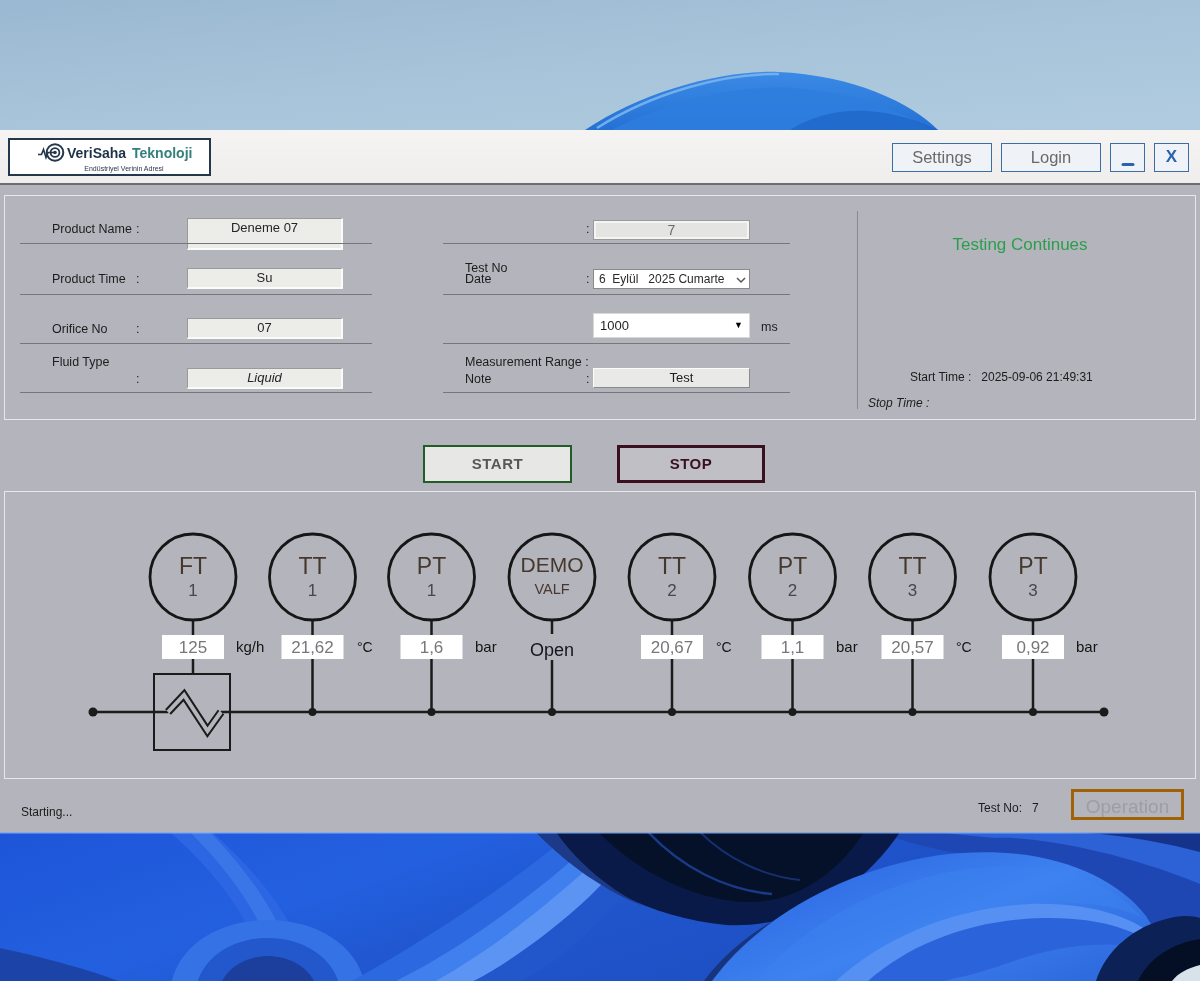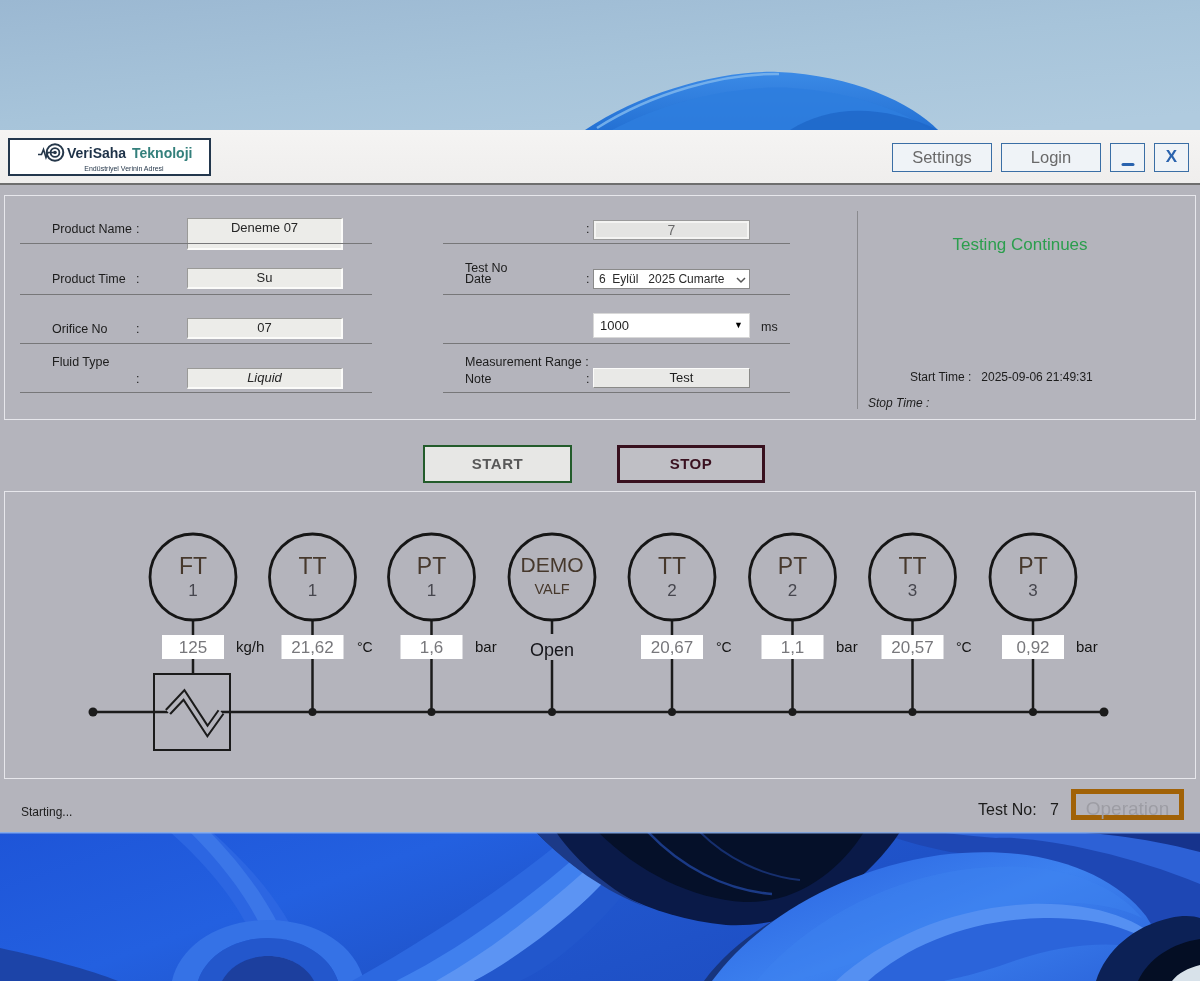--- a/index.html
+++ b/index.html
@@ -271,14 +271,14 @@
     <text x="352" y="159" font-size="14">°C</text>
     <text x="470" y="159">bar</text>
     <text x="711" y="159" font-size="14">°C</text>
     <text x="831" y="159">bar</text>
     <text x="951" y="159" font-size="14">°C</text>
     <text x="1071" y="159">bar</text>
   </g>
 </svg>
 
 <div class="abs lbl" style="left:21px;top:805px;font-size:12px;">Starting...</div>
-<div class="abs lbl" style="left:978px;top:801px;font-size:16px;">Test No:&nbsp;&nbsp;&nbsp;7</div>
-<div class="abs" style="left:1071px;top:789px;width:113px;height:31px;border:5px solid #a16207;color:#9d9da4;font-size:19px;text-align:center;line-height:29px;">Operation</div>
+<div class="abs lbl" style="left:978px;top:801px;font-size:12px;">Test No:&nbsp;&nbsp;&nbsp;7</div>
+<div class="abs" style="left:1071px;top:789px;width:113px;height:31px;border:3px solid #a16207;color:#9d9da4;font-size:19px;text-align:center;line-height:29px;">Operation</div>
 
 </body></html>

